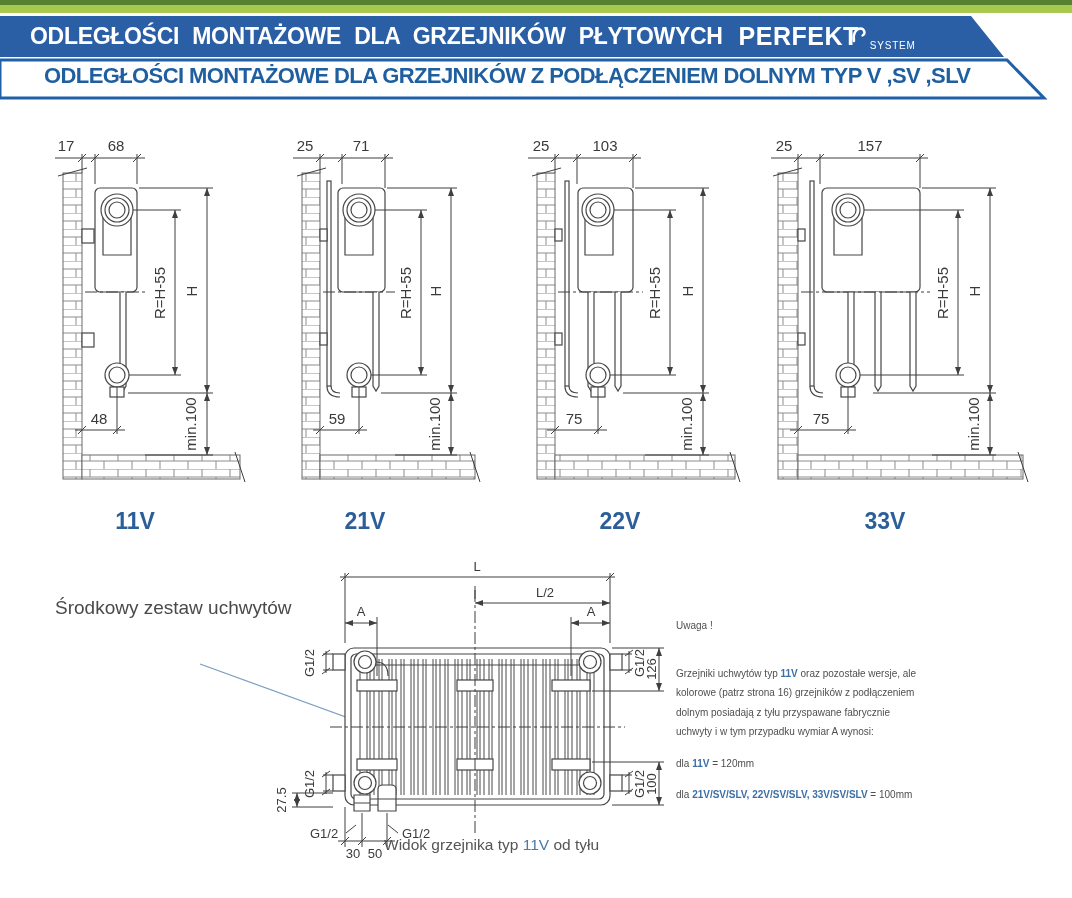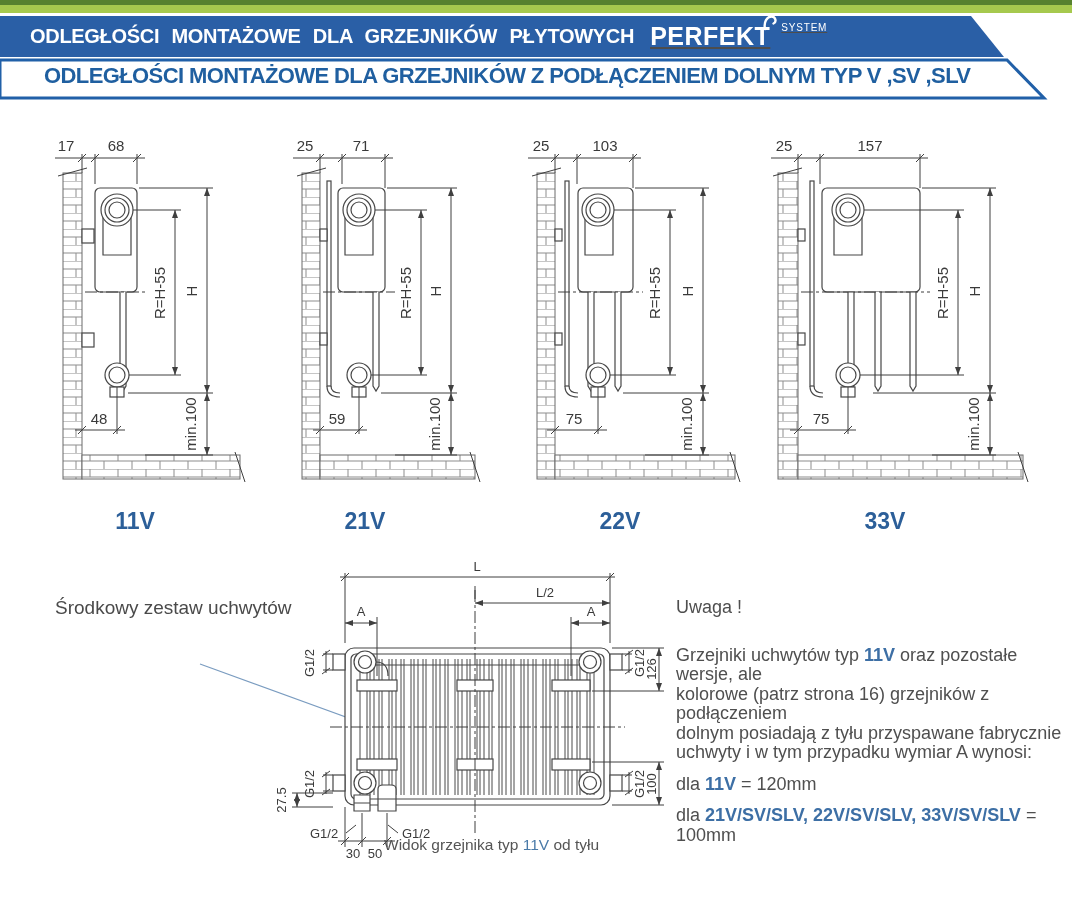--- a/index.html
+++ b/index.html
@@ -11,23 +11,23 @@
   svg{display:block;overflow:visible;}
   
   #strip-dark{top:0;left:0;width:1072px;height:5px;background:#57822f;}
   #strip-light{top:5px;left:0;width:1072px;height:8px;background:#a6c94e;}
   #banner1{
     top:16px;left:0;width:1004px;height:41px;background:#2a5fa6;
     clip-path:polygon(0 0,calc(100% - 33px) 0,100% 100%,0 100%);
     display:flex;align-items:center;padding-left:30px;box-sizing:border-box;
   }
   #banner1 .b1-text{
-    color:#fff;font-weight:bold;font-size:20px;letter-spacing:-0.3px;word-spacing:7px;white-space:nowrap;
-  }
-  .logo{display:flex;align-items:flex-start;margin-left:16px;position:relative;text-decoration:underline;}
+    color:#fff;font-weight:bold;font-size:23px;letter-spacing:-0.3px;word-spacing:7px;white-space:nowrap;
+  }
+  .logo{display:flex;align-items:flex-end;margin-left:16px;position:relative;}
   .logo-main{color:#fff;font-weight:bold;font-size:25px;letter-spacing:0.5px;}
   .logo-hook{position:relative;top:-8px;left:-7px;}
   .logo-sub{color:#fff;font-size:10px;letter-spacing:0.8px;margin-left:-4px;}
   #banner2-shape{top:58px;left:0;}
   #banner2-text{
     top:63px;left:44px;width:990px;color:#1f5fa0;font-weight:bold;
     font-size:22px;letter-spacing:-0.6px;white-space:nowrap;
   }
   
   .type-label{
@@ -36,21 +36,21 @@
   
   .ln{stroke:#474747;stroke-width:1.2;fill:none;}
   .lnf{stroke:#474747;stroke-width:1.2;fill:#fff;}
   .dimln{stroke:#3f3f3f;stroke-width:1;fill:none;}
   .dashdot{stroke:#3f3f3f;stroke-width:1;fill:none;stroke-dasharray:12 3 3 3;}
   .dim{font-size:15px;fill:#3a3a3a;}
   .dims{font-size:13px;fill:#3a3a3a;}
   .leader{stroke:#7a9cc0;stroke-width:1.2;fill:none;}
   
   .note-left{top:596px;left:55px;width:270px;font-size:19px;line-height:23px;color:#4a4a4a;}
-  .uwaga{top:598px;left:676px;width:392px;font-size:18px;line-height:19.5px;color:#4f4f4f;}
+  .uwaga{top:616px;left:676px;width:392px;font-size:10px;line-height:19.5px;color:#4f4f4f;}
   .uwaga .title{margin-bottom:28px;}
   .uwaga .rule{margin-top:12px;}
   .blue-strong{color:#3d6fa5;font-weight:bold;}
   .caption{top:836px;left:384px;width:320px;font-size:15.5px;color:#555;}
 </style>
 </head>
 <body>
 
 <svg width="0" height="0" style="position:absolute">
   <defs>

